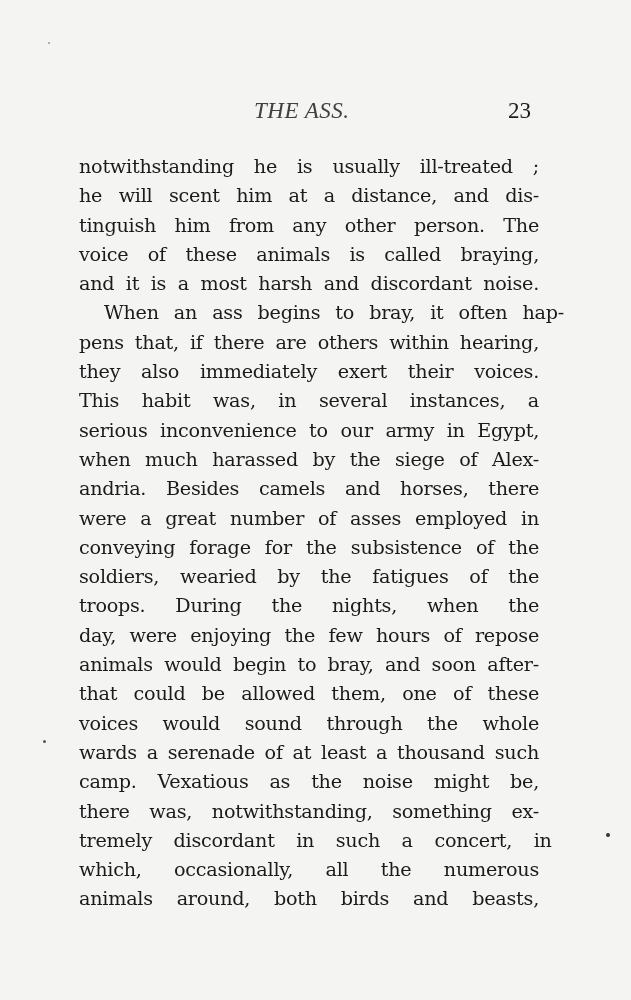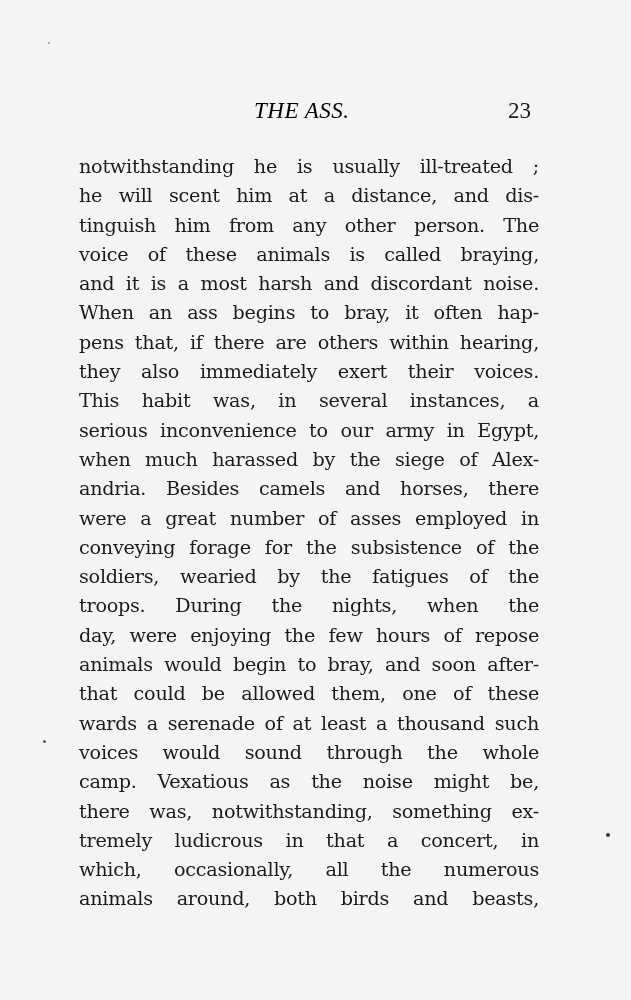--- a/index.html
+++ b/index.html
@@ -28,21 +28,21 @@
       height: 28px;
     }
     .running-title {
       position: absolute;
       left: 175px;
       top: 0;
       font-family: "Liberation Serif", serif;
       font-style: italic;
       font-size: 23px;
       letter-spacing: 0.5px;
-      color: #000000;
+      color: #404040;
       text-align: right;
     }
     .page-number {
       position: absolute;
       right: 8px;
       top: 0;
       font-family: "Liberation Serif", serif;
       font-size: 23px;
       color: #1c1c1c;
     }
@@ -82,39 +82,39 @@
     <span class="running-title">THE ASS.</span>
     <span class="page-number">23</span>
   </div>
 
   <div class="body-text" id="body-text">
       <span class="line" style="white-space: nowrap; word-spacing: 14.0781px;">notwithstanding he is usually ill-treated ;</span>
       <span class="line" style="white-space: nowrap; word-spacing: 10.6016px;">he will scent him at a distance, and dis-</span>
       <span class="line" style="white-space: nowrap; word-spacing: 12.5495px;">tinguish him from any other person. The</span>
       <span class="line" style="white-space: nowrap; word-spacing: 13.5833px;">voice of these animals is called braying,</span>
       <span class="line" style="white-space: nowrap; word-spacing: 5.67773px;">and it is a most harsh and discordant noise.</span>
-      <span class="line" style="white-space: nowrap; word-spacing: 9.17969px;">When an ass begins to bray, it often hap-</span>
+      <span class="line" style="white-space: nowrap; word-spacing: 9.17969px; margin-left: 25px;">When an ass begins to bray, it often hap-</span>
       <span class="line" style="white-space: nowrap; word-spacing: 5.16741px;">pens that, if there are others within hearing,</span>
       <span class="line" style="white-space: nowrap; word-spacing: 15px;">they also immediately exert their voices.</span>
       <span class="line" style="white-space: nowrap; word-spacing: 16.7161px;">This habit was, in several instances, a</span>
       <span class="line" style="white-space: nowrap; word-spacing: 6.7526px;">serious inconvenience to our army in Egypt,</span>
       <span class="line" style="white-space: nowrap; word-spacing: 8.70312px;">when much harassed by the siege of Alex-</span>
       <span class="line" style="white-space: nowrap; word-spacing: 13.9344px;">andria. Besides camels and horses, there</span>
       <span class="line" style="white-space: nowrap; word-spacing: 8.0558px;">were a great number of asses employed in</span>
       <span class="line" style="white-space: nowrap; word-spacing: 8.26823px;">conveying forage for the subsistence of the</span>
       <span class="line" style="white-space: nowrap; word-spacing: 14.9922px;">soldiers, wearied by the fatigues of the</span>
       <span class="line" style="white-space: nowrap; word-spacing: 24.0406px;">troops. During the nights, when the</span>
       <span class="line" style="white-space: nowrap; word-spacing: 7.53571px;">day, were enjoying the few hours of repose</span>
       <span class="line" style="white-space: nowrap; word-spacing: 5.48438px;">animals would begin to bray, and soon after-</span>
       <span class="line" style="white-space: nowrap; word-spacing: 10.5402px;">that could be allowed them, one of these</span>
+      <span class="line" style="white-space: nowrap; word-spacing: 18.7656px;">voices would sound through the whole</span>
       <span class="line" style="white-space: nowrap; word-spacing: 3.93555px;">wards a serenade of at least a thousand such</span>
-      <span class="line" style="white-space: nowrap; word-spacing: 18.7656px;">voices would sound through the whole</span>
       <span class="line" style="white-space: nowrap; word-spacing: 15.0755px;">camp. Vexatious as the noise might be,</span>
       <span class="line" style="white-space: nowrap; word-spacing: 13.8008px;">there was, notwithstanding, something ex-</span>
-      <span class="line" style="white-space: nowrap; word-spacing: 15.7214px;">tremely ludicrous in that a concert, in</span>
+      <span class="line" style="white-space: nowrap; word-spacing: 15.7214px;">tremely discordant in such a concert, in</span>
       <span class="line" style="white-space: nowrap; word-spacing: 26.4805px;">which, occasionally, all the numerous</span>
       <span class="line" style="white-space: nowrap; word-spacing: 17.9812px;">animals around, both birds and beasts,</span>
     </div>
 
   <span class="speck a"></span>
   <span class="speck b"></span>
   <span class="speck c"></span>
 </div>
 
 </body></html>

